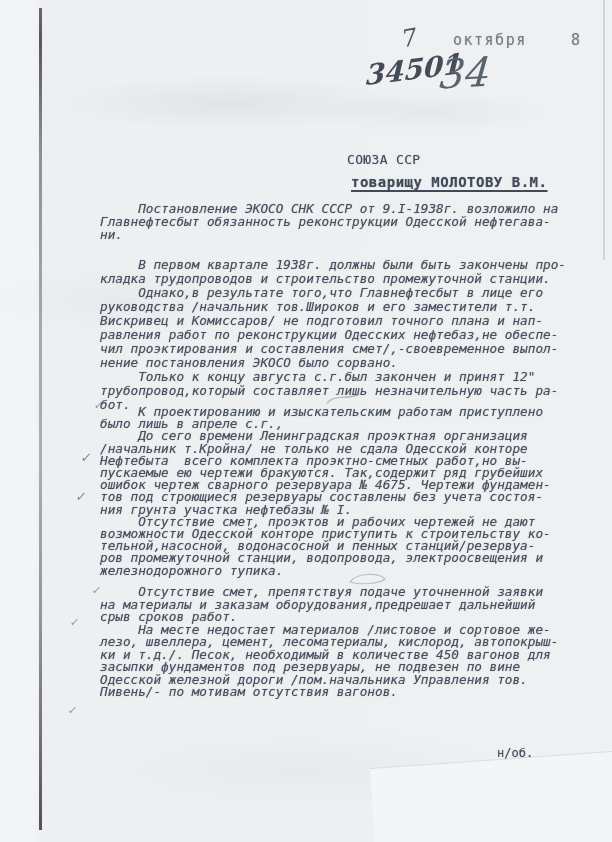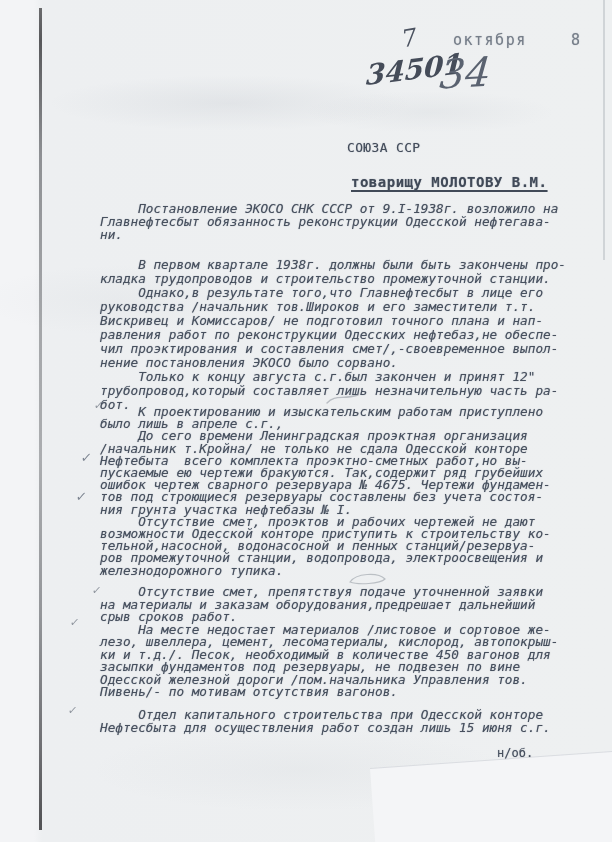--- a/index.html
+++ b/index.html
@@ -62,21 +62,21 @@
   <div class="right-edge"></div>
   <div class="paper-edge-br"></div>
 
   <div class="handwriting" style="left:402px; top:24px; font-size:24px; transform:rotate(-10deg);">7</div>
   <div class="typed stamp" style="left:453px; top:31px; font-size:15px; letter-spacing:1.5px;">октября</div>
   <div class="typed stamp" style="left:571px; top:31px; font-size:15px;">8</div>
 
   <div class="handwriting" style="left:366px; top:53px; font-size:28px; font-weight:bold; transform:rotate(-7deg) skewX(-10deg); color:#454c59;">34501</div>
   <div class="handwriting" style="left:440px; top:50px; font-size:40px; transform:rotate(-3deg) skewX(-8deg); color:#5a6270;">34</div>
 
-  <div class="typed hdr" style="left:347px; top:140px;text-align:center;">СОЮЗА ССР</div>
+  <div class="typed hdr" style="left:347px; top:152px;text-align:center;">СОЮЗА ССР</div>
   <div class="typed addressee" style="left:351px; top:174px;">товарищу МОЛОТОВУ В.М.</div>
 
   <div class="typed body-block" style="top:202px; line-height:13px;">     Постановление ЭКОСО СНК СССР от 9.I-1938г. возложило на
 Главнефтесбыт обязанность реконструкции Одесской нефтегава-
 ни.</div>
   <div class="typed body-block" style="top:258px; line-height:14px;">     В первом квартале 1938г. должны были быть закончены про-
 кладка трудопроводов и строительство промежуточной станции.
      Однако,в результате того,что Главнефтесбыт в лице его
 руководства /начальник тов.Широков и его заместители т.т.
 Вискривец и Комиссаров/ не подготовил точного плана и нап-
@@ -102,22 +102,20 @@
 железнодорожного тупика.</div>
   <div class="typed body-block" style="top:586px; line-height:12.5px;">     Отсутствие смет, препятствуя подаче уточненной заявки
 на материалы и заказам оборудования,предрешает дальнейший
 срыв сроков работ.
      На месте недостает материалов /листовое и сортовое же-
 лезо, швеллера, цемент, лесоматериалы, кислород, автопокрыш-
 ки и т.д./. Песок, необходимый в количестве 450 вагонов для
 засыпки фундаментов под резервуары, не подвезен по вине
 Одесской железной дороги /пом.начальника Управления тов.
 Пивень/- по мотивам отсутствия вагонов.</div>
-  <div class="typed body-block" style="top:709px; line-height:12.5px;">     Отдел капитального строительства при Одесской конторе
-Нефтесбыта для осуществления работ создан лишь 15 июня с.г.</div>
 
   <div class="typed" style="left:497px; top:746px; font-size:12px;">н/об.</div>
 
   <span class="checkmark" style="left:94px; top:399px;">✓</span>
   <span class="checkmark big" style="left:81px; top:450px;">✓</span>
   <span class="checkmark big" style="left:76px; top:489px;">✓</span>
   <span class="checkmark" style="left:92px; top:584px;">✓</span>
   <span class="checkmark" style="left:70px; top:616px;">✓</span>
   <span class="checkmark" style="left:68px; top:704px;">✓</span>
 

